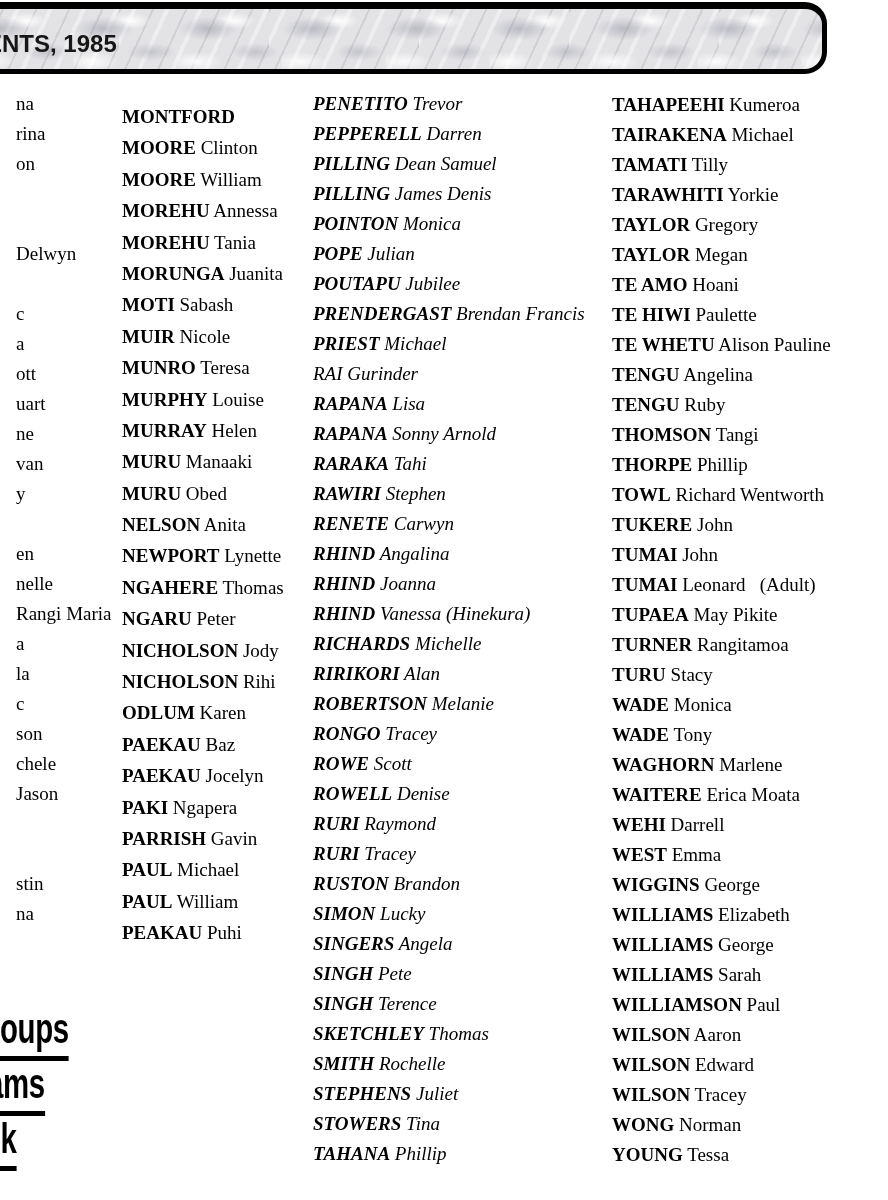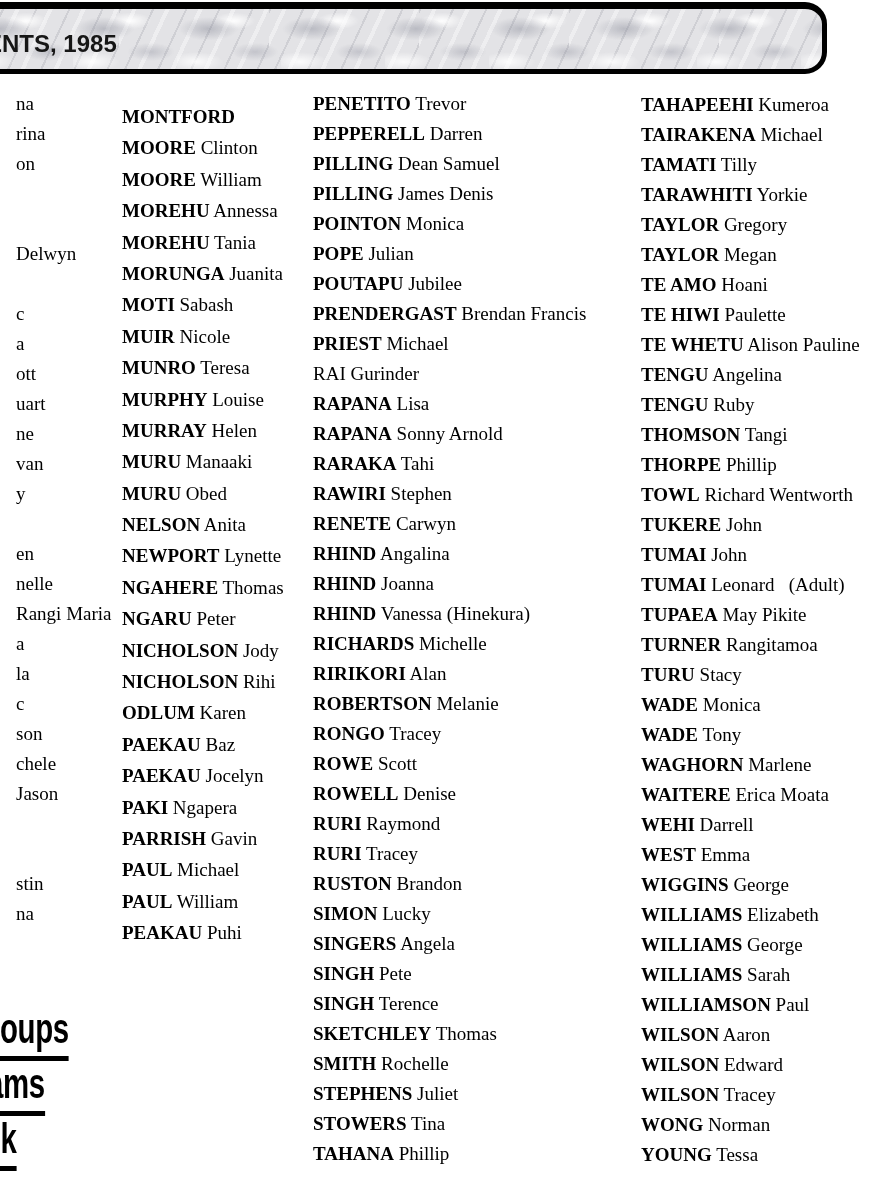--- a/index.html
+++ b/index.html
@@ -43,22 +43,22 @@
   
   .col{
     position:absolute;
     font-size:19px;
     white-space:pre;
   }
   .col .row{height:30px;line-height:30px;}
   #col1{left:16px;top:89px;}
   #col2{left:122px;top:101px;}
   #col2 .row{height:31.4px;line-height:31.4px;}
-  #col3{left:313px;top:89px;}
-  #col4{left:641px;top:90px;}
+  #col3{left:313px;top:89px;font-style:italic;}
+  #col4{left:612px;top:90px;}
   .sn{font-weight:bold;}
   .sn.plain{font-weight:normal;margin-top:48px;}
   .gn{font-weight:normal;}
   
   .nav-links a{
     position:absolute;
     display:inline-block;
     font-family:"Liberation Sans", sans-serif;
     font-weight:bold;
     font-size:42px;

